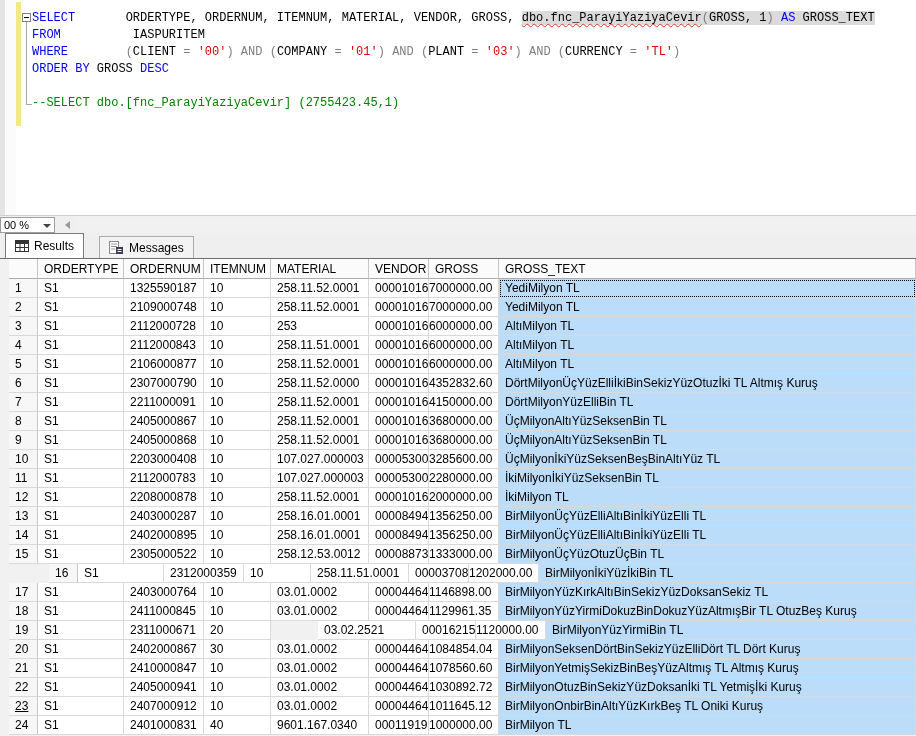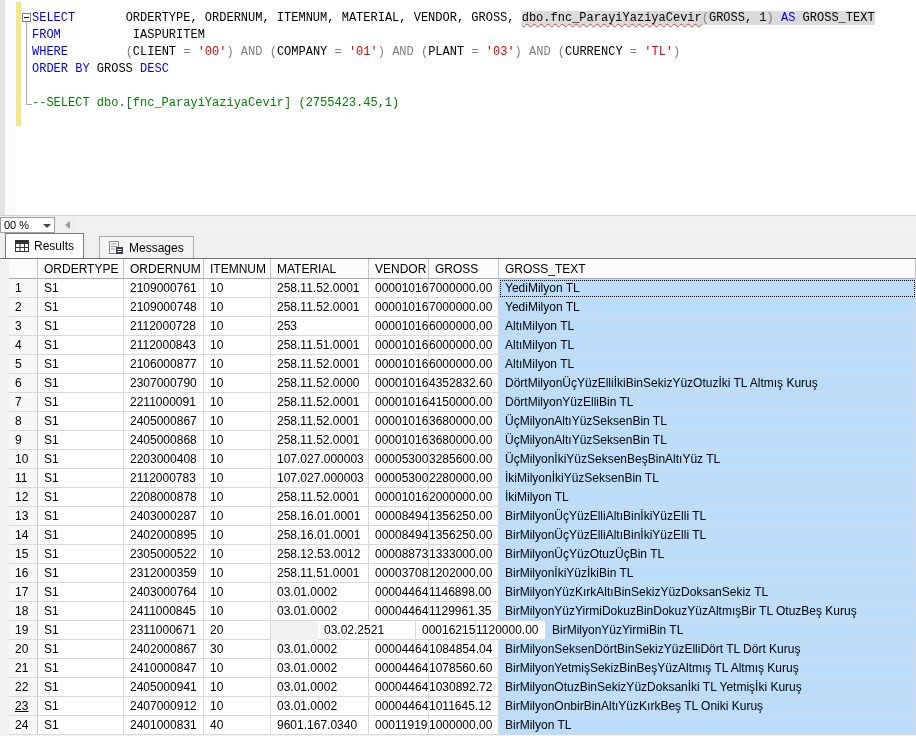--- a/index.html
+++ b/index.html
@@ -108,21 +108,21 @@
         <div class="cell" style="width: 80px;">ORDERNUM</div>
         <div class="cell" style="width: 67px;">ITEMNUM</div>
         <div class="cell" style="width: 98px;">MATERIAL</div>
         <div class="cell" style="width: 60px;">VENDOR</div>
         <div class="cell" style="width: 70px;">GROSS</div>
         <div class="cell" style="width: 417px;">GROSS_TEXT</div>
       </div>
       <div class="grow">
         <div class="cell rowhdr" style="width: 29px;">1</div>
         <div class="cell" style="width: 86px;">S1</div>
-        <div class="cell" style="width: 80px;">2109000761</div>
+        <div class="cell" style="width: 80px;">1325590187</div>
         <div class="cell" style="width: 67px;">10</div>
         <div class="cell" style="width: 98px;">258.11.52.0001</div>
         <div class="cell" style="width: 60px;">00001016</div>
         <div class="cell num" style="width: 70px;">7000000.00</div>
         <div class="cell sel focus" style="width: 417px;">YediMilyon TL</div>
       </div>
       <div class="grow">
         <div class="cell rowhdr" style="width: 29px;">2</div>
         <div class="cell" style="width: 86px;">S1</div>
         <div class="cell" style="width: 80px;">2109000748</div>
@@ -256,21 +256,21 @@
         <div class="cell rowhdr" style="width: 29px;">15</div>
         <div class="cell" style="width: 86px;">S1</div>
         <div class="cell" style="width: 80px;">2305000522</div>
         <div class="cell" style="width: 67px;">10</div>
         <div class="cell" style="width: 98px;">258.12.53.0012</div>
         <div class="cell" style="width: 60px;">00008873</div>
         <div class="cell num" style="width: 70px;">1333000.00</div>
         <div class="cell sel" style="width: 417px;">BirMilyonÜçYüzOtuzÜçBin TL</div>
       </div>
       <div class="grow">
-        <div class="cell rowhdr" style="width: 29px;">16</div>
+        <div class="cell rowhdr" style="width: 29px; margin-left: 40px;">16</div>
         <div class="cell" style="width: 86px;">S1</div>
         <div class="cell" style="width: 80px;">2312000359</div>
         <div class="cell" style="width: 67px;">10</div>
         <div class="cell" style="width: 98px;">258.11.51.0001</div>
         <div class="cell" style="width: 60px;">00003708</div>
         <div class="cell num" style="width: 70px;">1202000.00</div>
         <div class="cell sel" style="width: 417px;">BirMilyonİkiYüzİkiBin TL</div>
       </div>
       <div class="grow">
         <div class="cell rowhdr" style="width: 29px;">17</div>

